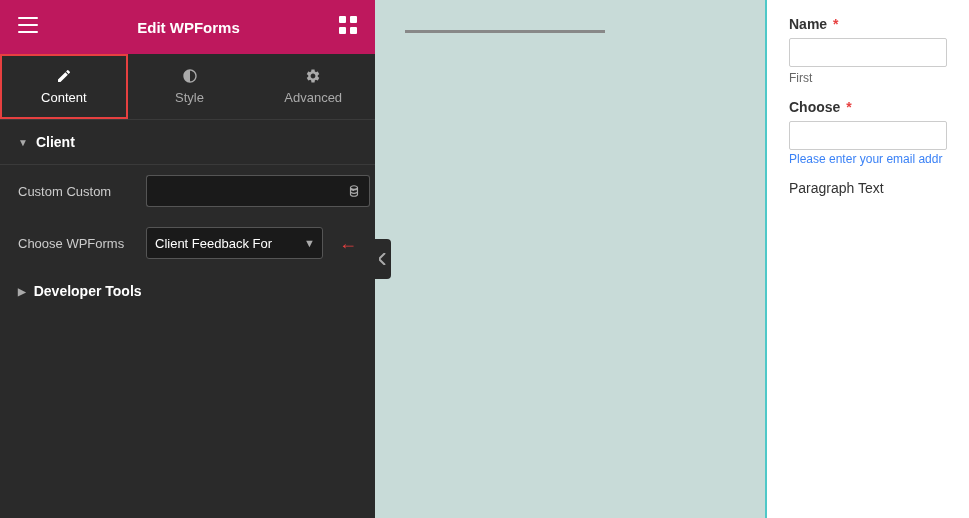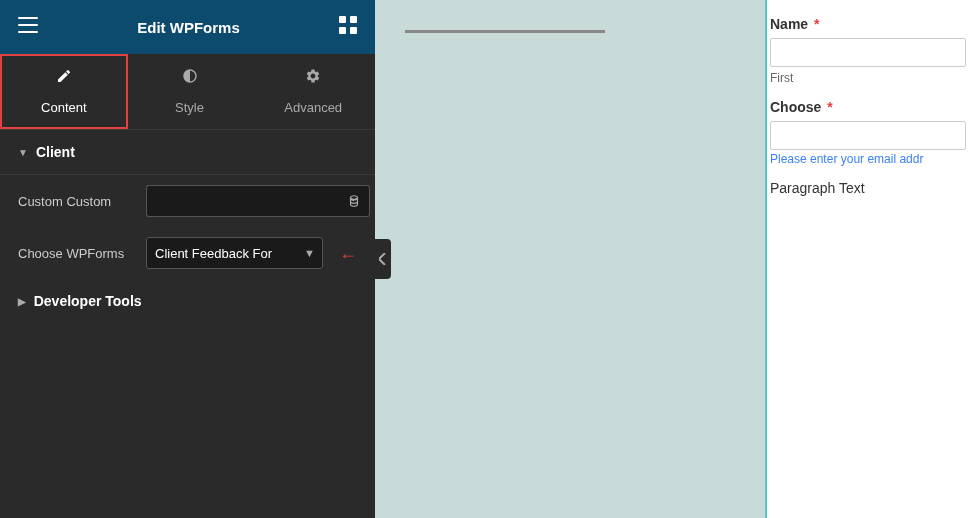--- a/index.html
+++ b/index.html
@@ -15,21 +15,21 @@
       height: 518px;
       position: relative;
     }
 
     
     .sidebar-header {
       display: flex;
       align-items: center;
       justify-content: space-between;
       padding: 16px 18px;
-      background: #0c4a6e;
+      background: #be185d;
     }
     .sidebar-header-title {
       color: #ffffff;
       font-size: 15px;
       font-weight: 600;
     }
     .hamburger-icon svg, .grid-icon svg {
       fill: #ffffff;
     }
 
@@ -42,21 +42,21 @@
     .tab-item {
       flex: 1;
       display: flex;
       flex-direction: column;
       align-items: center;
       justify-content: center;
       padding: 12px 6px;
       cursor: pointer;
       color: #aaaaaa;
       font-size: 13px;
-      gap: 16px;
+      gap: 6px;
     }
     .tab-item.active {
       color: #ffffff;
       border: 2px solid #e74040;
     }
     .tab-item svg {
       fill: currentColor;
     }
 
     
@@ -209,21 +209,21 @@
 
     
     .form-panel {
       position: absolute;
       right: 0;
       top: 0;
       width: 204px;
       height: 518px;
       background: #ffffff;
       border-left: 2px solid #4ec8c8;
-      padding: 16px 3px;
+      padding: 16px 22px;
       overflow: hidden;
     }
     .form-field-group {
       margin-bottom: 14px;
     }
     .form-field-label {
       font-size: 14px;
       font-weight: 700;
       color: #333333;
       margin-bottom: 6px;

